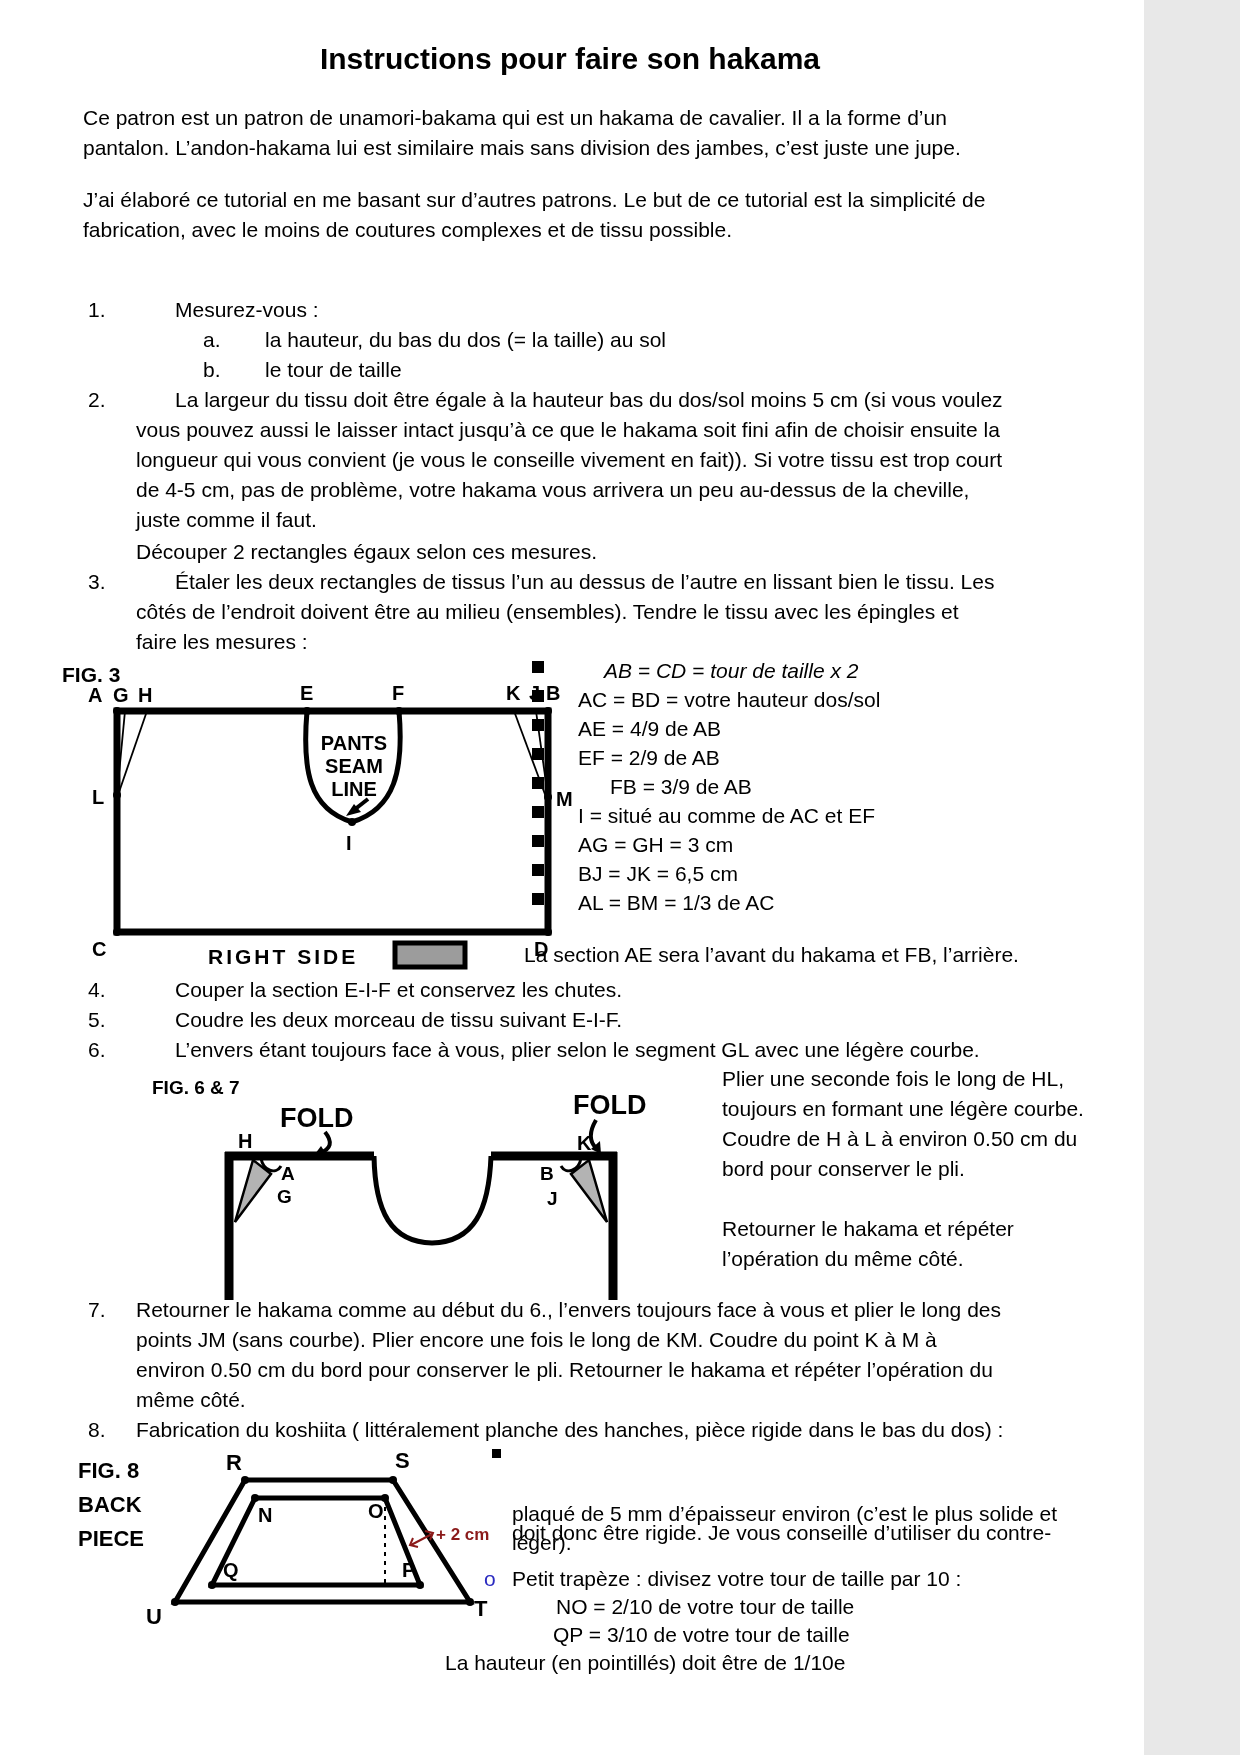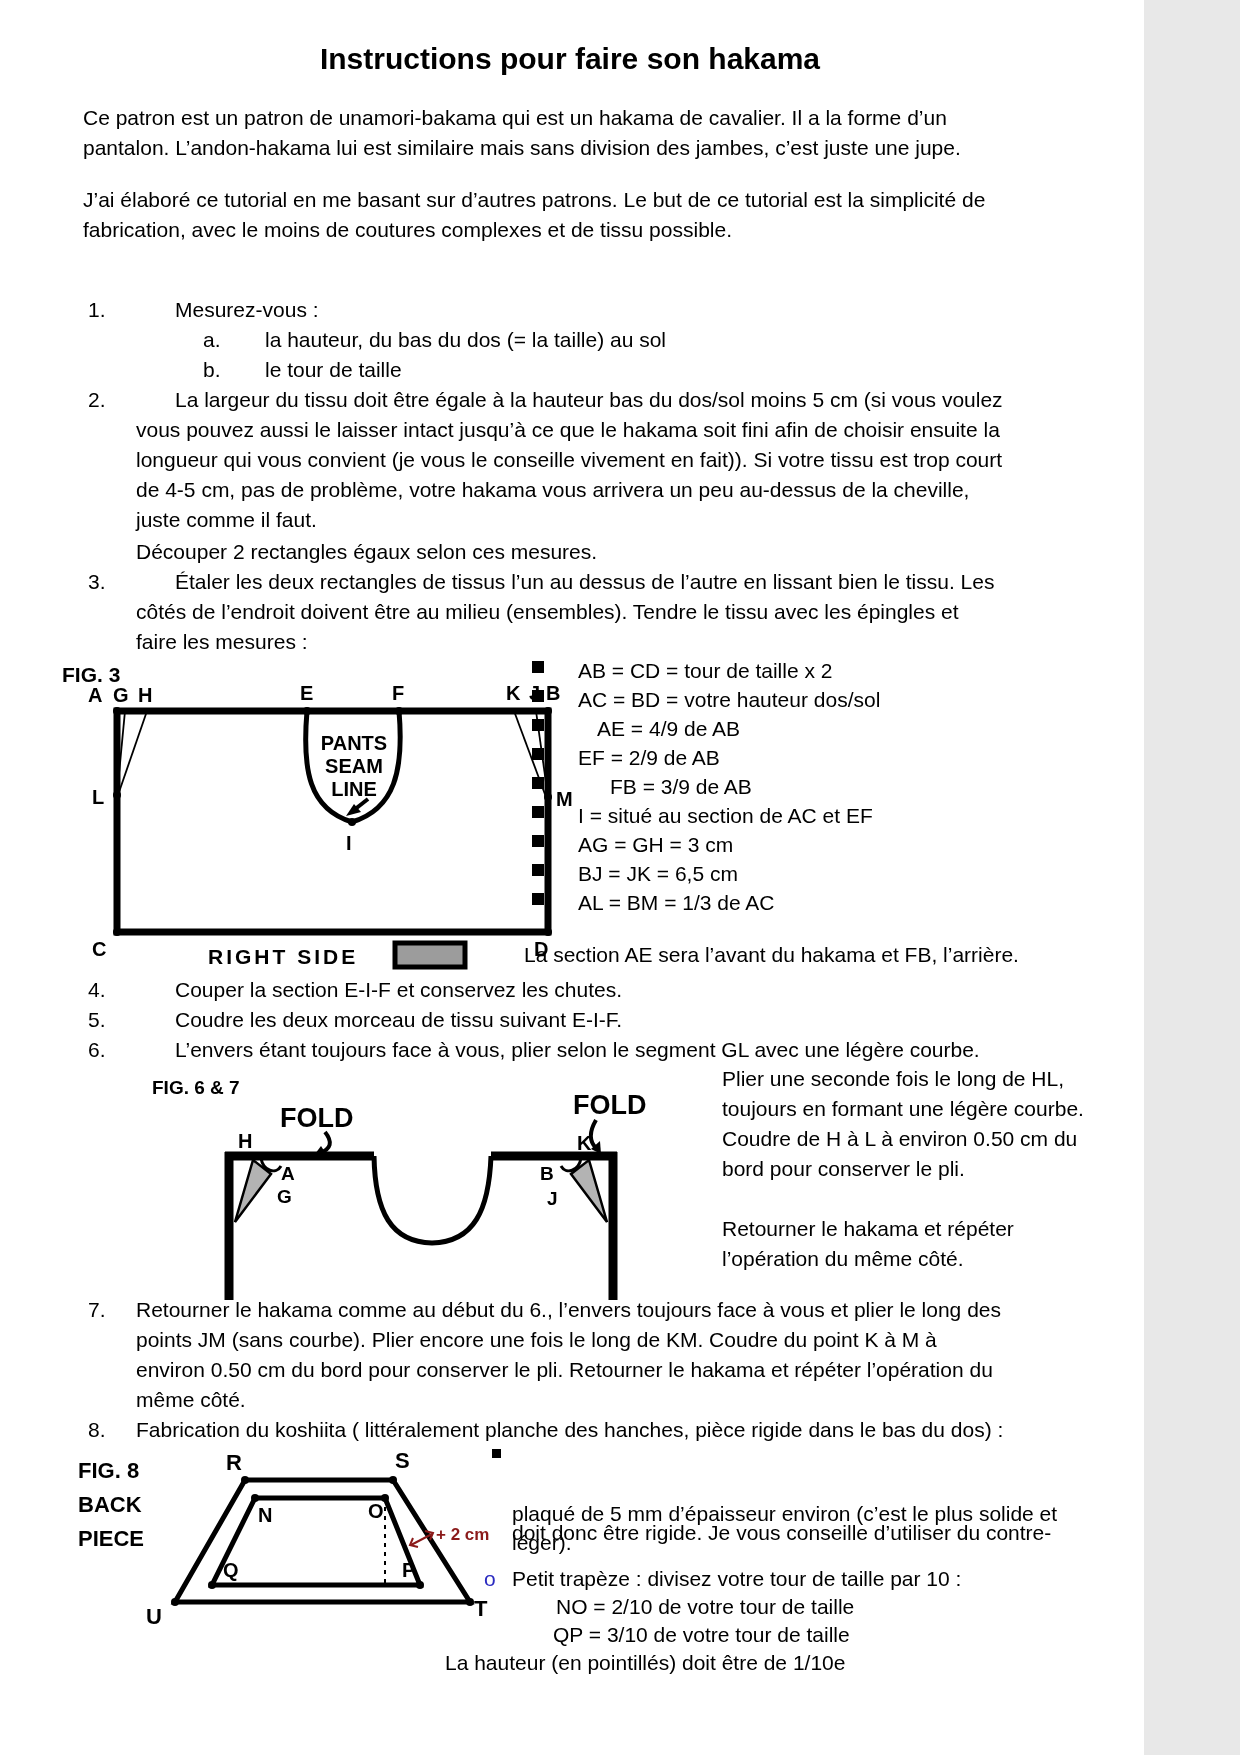--- a/index.html
+++ b/index.html
@@ -40,31 +40,31 @@
   <div class="t" style="left:136px;top:475px;">de 4-5 cm, pas de problème, votre hakama vous arrivera un peu au-dessus de la cheville,</div>
   <div class="t" style="left:136px;top:505px;">juste comme il faut.</div>
   <div class="t" style="left:136px;top:537px;">Découper 2 rectangles égaux selon ces mesures.</div>
 
   <div class="t" style="left:88px;top:567px;">3.</div>
   <div class="t" style="left:175px;top:567px;">Étaler les deux rectangles de tissus l’un au dessus de l’autre en lissant bien le tissu. Les</div>
   <div class="t" style="left:136px;top:597px;">côtés de l’endroit doivent être au milieu (ensembles). Tendre le tissu avec les épingles et</div>
   <div class="t" style="left:136px;top:627px;">faire les mesures :</div>
 
   <div class="sq" style="left:532px;top:661px;"></div>
-  <div class="t" style="left:578px;top:656px;">AB = CD = tour de taille x 2</div>
+  <div class="t" style="left:604px;top:656px;font-style:italic;">AB = CD = tour de taille x 2</div>
   <div class="sq" style="left:532px;top:690px;"></div>
   <div class="t" style="left:578px;top:685px;">AC = BD = votre hauteur dos/sol</div>
   <div class="sq" style="left:532px;top:719px;"></div>
-  <div class="t" style="left:597px;top:714px;">AE = 4/9 de AB</div>
+  <div class="t" style="left:578px;top:714px;">AE = 4/9 de AB</div>
   <div class="sq" style="left:532px;top:748px;"></div>
   <div class="t" style="left:578px;top:743px;">EF = 2/9 de AB</div>
   <div class="sq" style="left:532px;top:777px;"></div>
   <div class="t" style="left:610px;top:772px;text-align:right;">FB = 3/9 de AB</div>
   <div class="sq" style="left:532px;top:806px;"></div>
-  <div class="t" style="left:578px;top:801px;">I = situé au section de AC et EF</div>
+  <div class="t" style="left:578px;top:801px;">I = situé au comme de AC et EF</div>
   <div class="sq" style="left:532px;top:835px;"></div>
   <div class="t" style="left:578px;top:830px;">AG = GH = 3 cm</div>
   <div class="sq" style="left:532px;top:864px;"></div>
   <div class="t" style="left:578px;top:859px;">BJ = JK =  6,5 cm</div>
   <div class="sq" style="left:532px;top:893px;"></div>
   <div class="t" style="left:578px;top:888px;">AL = BM = 1/3 de AC</div>
 
   <svg class="fig" style="left:58px;top:658px;" width="520" height="318" viewBox="0 0 520 318">
     <text x="4" y="24" font-size="21">FIG. 3</text>
     <rect x="59" y="53" width="431" height="221" fill="none" stroke="#000" stroke-width="7"></rect>

